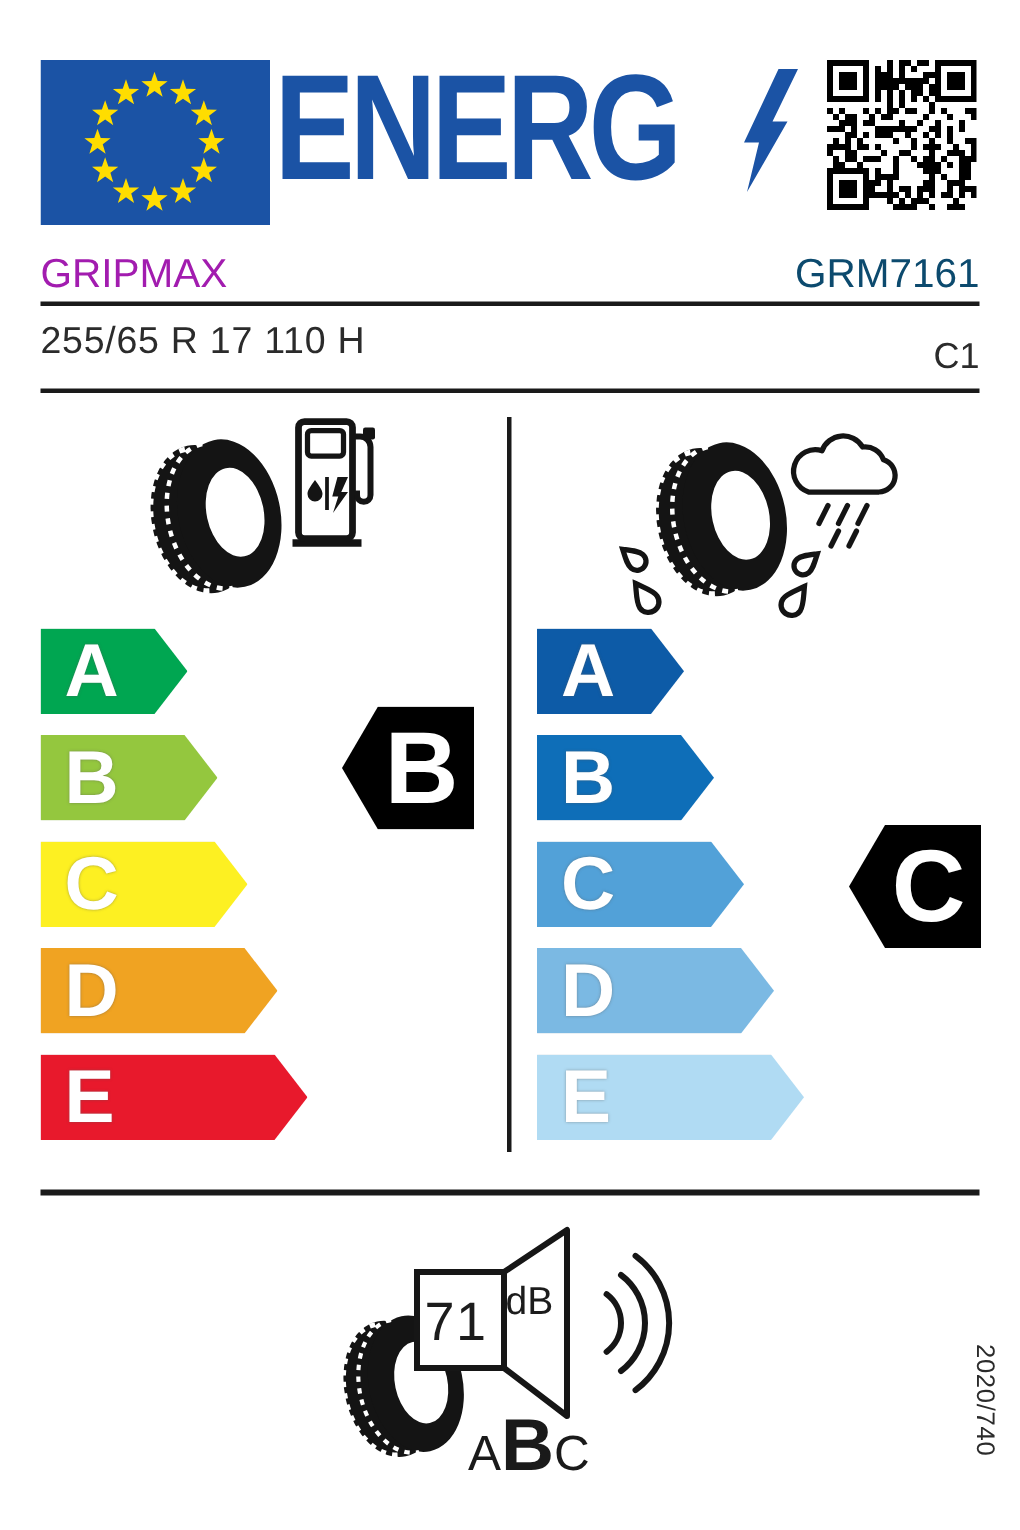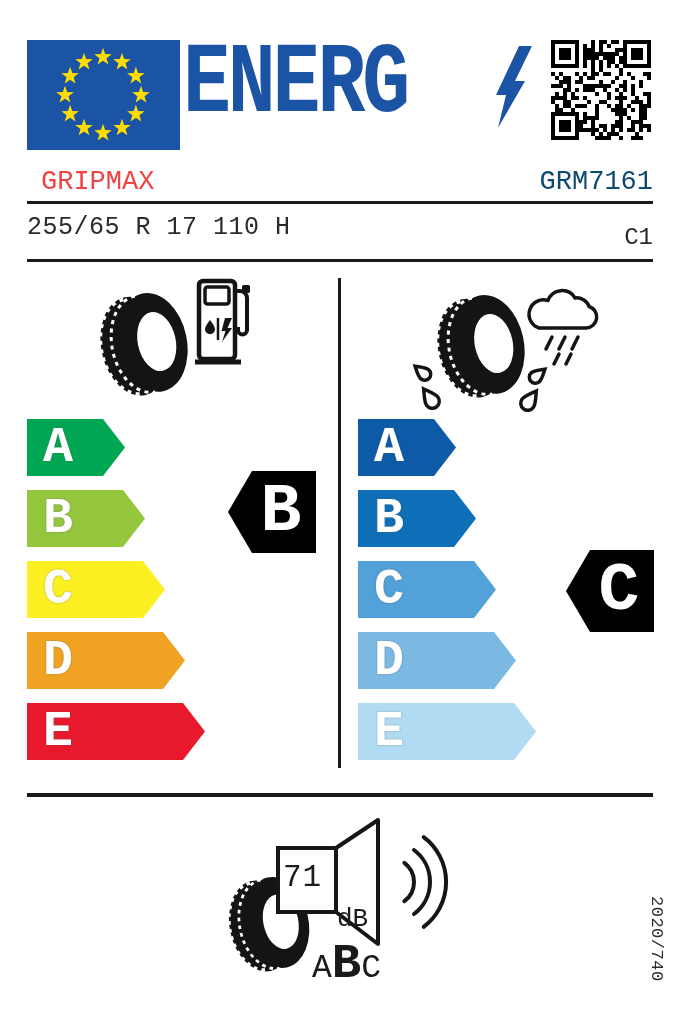--- a/index.html
+++ b/index.html
@@ -1,32 +1,32 @@
 <!DOCTYPE html>
 <html><head>
 <meta charset="utf-8">
 <style>
   html,body{margin:0;padding:0;background:#fff;}
   .label{position:relative;width:680px;height:988px;background:#fff;overflow:hidden;
-         font-family:Liberation Mono, monospace;color:#222;}
+         font-family:Liberation Sans, sans-serif;color:#222;}
 
   
   .eu-flag{position:absolute;left:27px;top:40px;width:153px;height:110px;}
   .wordmark{position:absolute;left:183px;top:30px;height:110px;line-height:110px;
             font-size:100px;font-weight:bold;color:#1b53a5;letter-spacing:-4px;
             transform:scaleX(0.80);transform-origin:left center;white-space:nowrap;}
   .bolt{position:absolute;left:494px;top:46px;}
   .qr{position:absolute;left:551px;top:40px;width:100px;height:100px;}
 
   
   .row-line{position:absolute;left:27px;width:626px;background:#1a1a1a;height:3px;}
   #line-brand{top:201px;}
   #line-size{top:259px;}
   #line-noise{top:793px;height:4px;}
-  .brand{position:absolute;left:27px;top:167px;font-size:27px;color:#ef4444;margin-left:14px;}
+  .brand{position:absolute;left:27px;top:167px;font-size:27px;color:#a21caf;}
   .article{position:absolute;right:27px;top:167px;font-size:27px;color:#0c4a6e;}
   .tyresize{position:absolute;left:27px;top:213px;font-size:25px;color:#2b2b2b;letter-spacing:0.5px;}
   .tyreclass{position:absolute;right:27px;top:224px;font-size:24px;color:#2b2b2b;}
 
   
   .vdivider{position:absolute;left:338px;top:278px;width:3px;height:490px;background:#1a1a1a;}
 
   .scale{position:absolute;top:419px;width:220px;height:360px;}
   #fuel-scale{left:27px;}
   #wet-scale{left:358px;}
@@ -39,22 +39,22 @@
   .rating-arrow{position:absolute;width:88px;height:82px;background:#000;
                 clip-path:polygon(24px 0, 100% 0, 100% 100%, 24px 100%, 0 50%);}
   .rating-arrow span{display:block;text-align:center;padding-left:18px;line-height:82px;
                      font-size:68px;font-weight:bold;color:#fff;}
   #fuel-rating{left:228px;top:471px;}
   #wet-rating{left:566px;top:550px;}
 
   .icon{position:absolute;}
 
   
-  .db-value{position:absolute;left:283px;top:860px;font-size:31px;color:#1c1c1c;letter-spacing:1px;}
-  .db-unit{position:absolute;left:337px;top:904px;font-size:26px;color:#1c1c1c;}
+  .db-value{position:absolute;left:283px;top:860px;font-size:36px;color:#1c1c1c;letter-spacing:1px;}
+  .db-unit{position:absolute;left:337px;top:852px;font-size:26px;color:#1c1c1c;}
   .noise-abc{position:absolute;left:312px;top:938px;display:flex;align-items:baseline;
              height:52px;color:#1a1a1a;}
   .noise-abc span{font-size:33px;line-height:52px;}
   .noise-abc span.active{font-size:49px;font-weight:bold;}
   .regulation{position:absolute;right:14px;top:896px;writing-mode:vertical-rl;
               font-size:17px;color:#2b2b2b;letter-spacing:0.5px;}
 </style>
 </head>
 <body>
 

